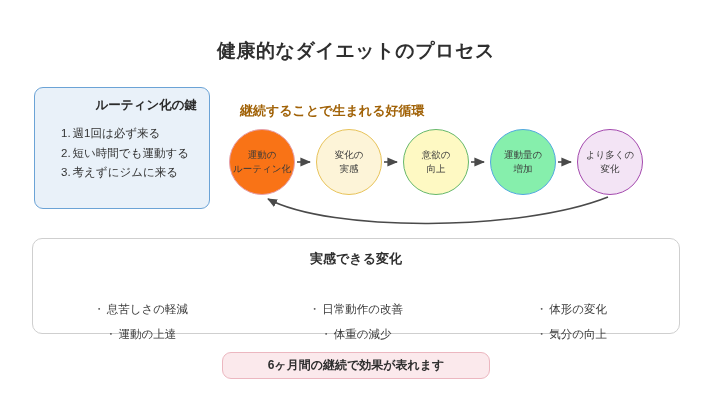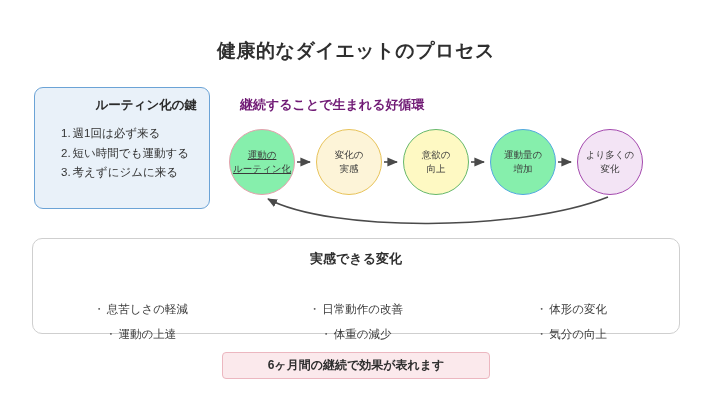--- a/index.html
+++ b/index.html
@@ -62,24 +62,24 @@
     line-height: 1.0;
     padding: 4px 0 4px 4px;
     white-space: nowrap;
   }
   .key-num { margin-right: 2px; }
 
   
   .flow-heading {
     position: absolute;
     left: 240px;
-    top: 96px;
+    top: 102px;
     font-size: 13px;
     font-weight: bold;
-    color: #701a75;
+    color: #a16207;
   }
   .flow-svg {
     position: absolute;
     left: 0;
     top: 0;
     width: 712px;
     height: 401px;
     pointer-events: none;
   }
   .node {
@@ -136,21 +136,21 @@
   
   .footer-banner {
     position: absolute;
     left: 222px;
     top: 352px;
     width: 268px;
     height: 27px;
     box-sizing: border-box;
     background: #fbe9ec;
     border: 1.2px solid #ecb7c0;
-    border-radius: 4px;
+    border-radius: 9px;
     display: flex;
     align-items: center;
     justify-content: center;
     font-size: 12px;
     font-weight: bold;
     color: #2f2f2f;
   }
 </style>
 </head>
 <body>
@@ -183,21 +183,21 @@
   <g id="straight-arrows">
       <line x1="297" y1="162" x2="310" y2="162" stroke="#4a4a4a" stroke-width="1.6" marker-end="url(#arrowhead)"></line>
       <line x1="384" y1="162" x2="397" y2="162" stroke="#4a4a4a" stroke-width="1.6" marker-end="url(#arrowhead)"></line>
       <line x1="471" y1="162" x2="484" y2="162" stroke="#4a4a4a" stroke-width="1.6" marker-end="url(#arrowhead)"></line>
       <line x1="558" y1="162" x2="571" y2="162" stroke="#4a4a4a" stroke-width="1.6" marker-end="url(#arrowhead)"></line>
     </g>
   <path id="feedback-arrow" d="M 608 197 C 520 232, 330 232, 268 199" fill="none" stroke="#4a4a4a" stroke-width="1.5" marker-end="url(#arrowhead)"></path>
 </svg>
 
 <div id="node-layer">
-    <div class="node" style="left: 229px; top: 129px; background: #86efac; border: 1.4px solid rgb(229, 160, 173); text-decoration: underline;">
+    <div class="node" style="left: 229px; top: 129px; background: #f97316; border: 1.4px solid rgb(229, 160, 173);">
       <span>運動の</span>
       <span>ルーティン化</span>
     </div>
     <div class="node" style="left: 316px; top: 129px; background: rgb(253, 244, 216); border: 1.4px solid rgb(232, 195, 90);">
       <span>変化の</span>
       <span>実感</span>
     </div>
     <div class="node" style="left: 403px; top: 129px; background: #fef9c3; border: 1.4px solid rgb(102, 184, 107); justify-content: center;">
       <span>意欲の</span>
       <span>向上</span>

